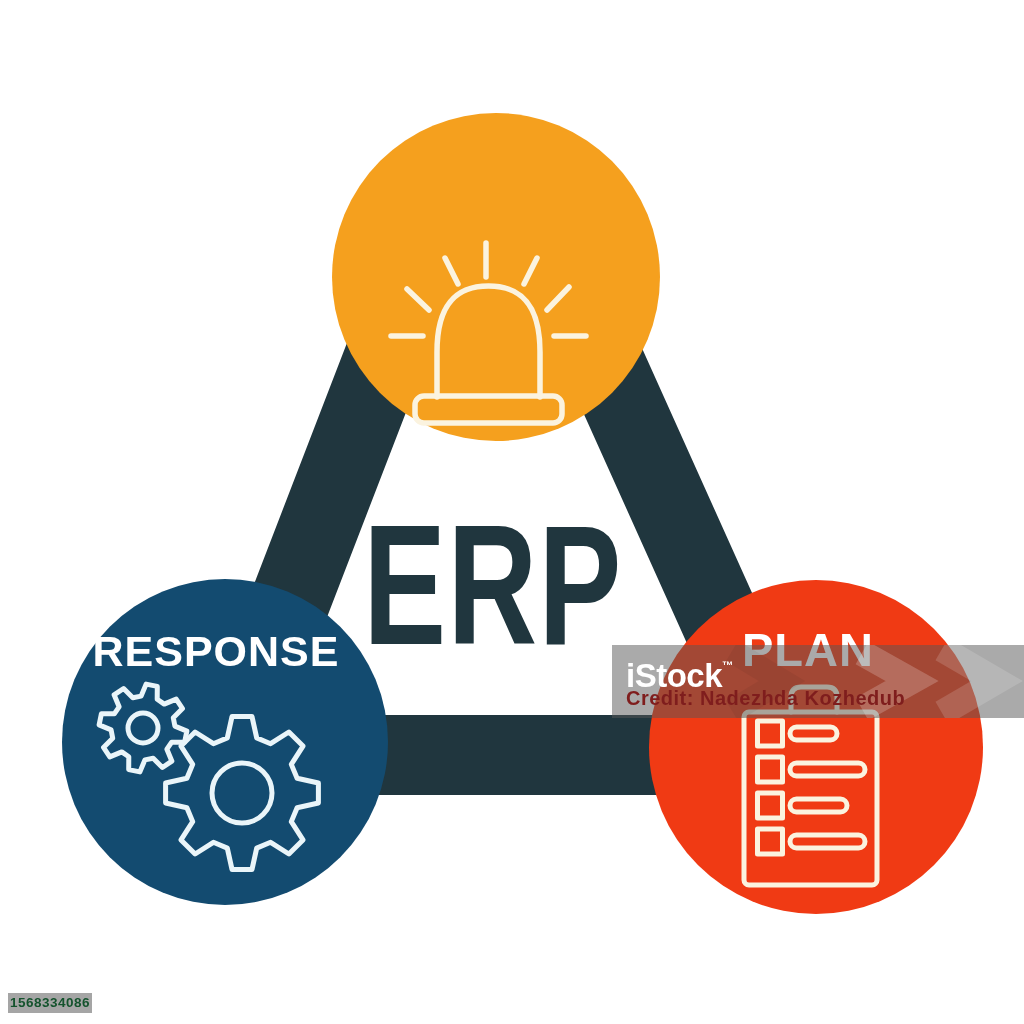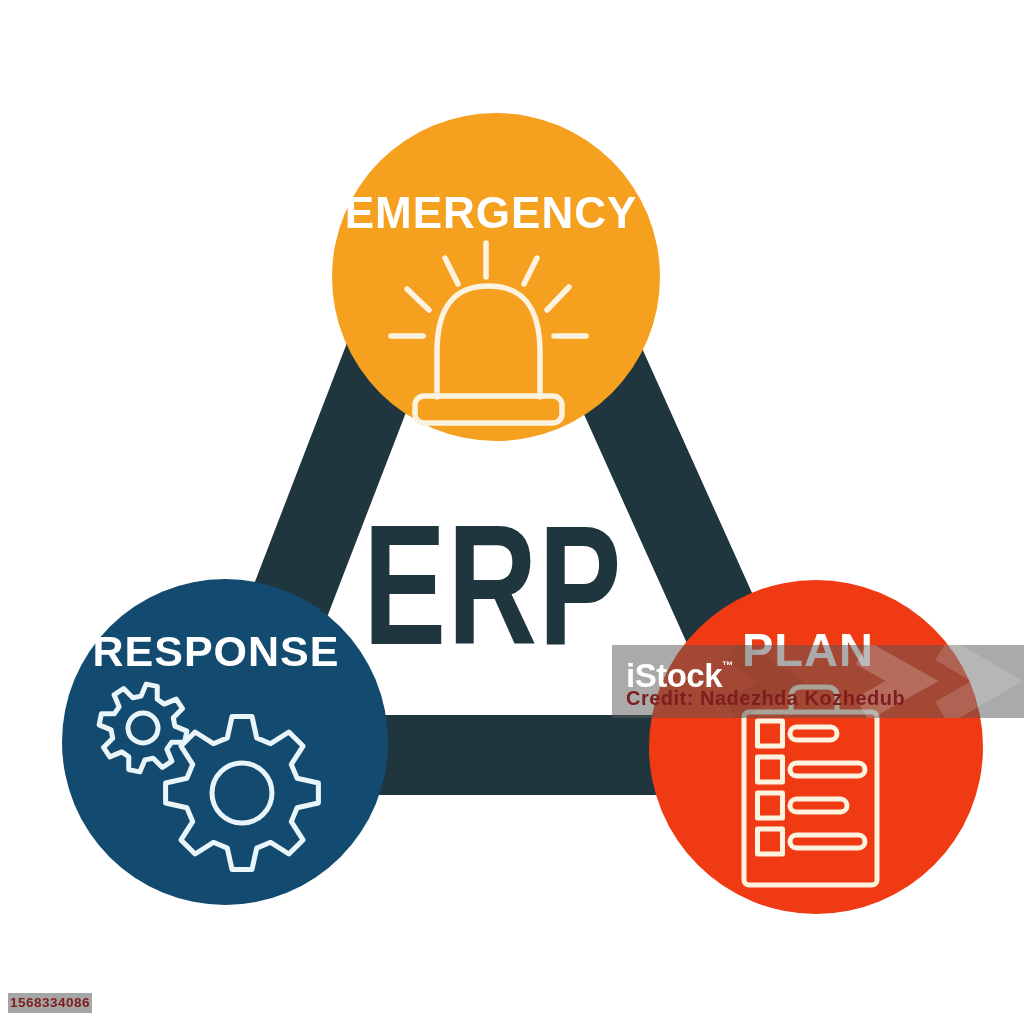--- a/index.html
+++ b/index.html
@@ -16,21 +16,21 @@
        transform:scaleX(.73);white-space:nowrap;}
   .wm-band{position:absolute;left:612px;top:645px;width:470px;height:73px;
            background:rgba(85,85,85,0.5);}
   .wm-pattern{position:absolute;left:0;top:0;width:412px;height:73px;}
   .wm-brand{position:absolute;left:14px;top:2px;font-size:33px;font-weight:700;color:#ffffff;
             letter-spacing:-0.5px;line-height:36px;}
   .wm-brand sup{font-size:11px;vertical-align:18px;letter-spacing:0;}
   .wm-credit{position:absolute;left:14px;top:41px;font-size:20px;font-weight:700;color:#7f1d1d;
              letter-spacing:0.5px;line-height:24px;}
   .wm-id{position:absolute;left:8px;top:993px;width:84px;height:20px;background:#A5A5A5;
-         color:#7f1d1d;font-size:13.5px;font-weight:700;line-height:20px;text-align:center;
+         color:#14532d;font-size:13.5px;font-weight:700;line-height:20px;text-align:center;
          letter-spacing:0.5px;}
 </style>
 </head>
 <body>
 
 <div class="stage">
 
   <svg class="art" viewBox="0 0 1024 1024">
 
     <path d="M563,270 L781,755 L231,755 L418,270" fill="none" stroke="#20363E" stroke-width="80"></path>
@@ -65,21 +65,20 @@
       <rect x="757.5" y="757" width="25" height="25"></rect>
       <rect x="757.5" y="793" width="25" height="25"></rect>
       <rect x="757.5" y="829" width="25" height="25"></rect>
       <rect x="790" y="727" width="47" height="13" rx="6.5"></rect>
       <rect x="790" y="763" width="75" height="13" rx="6.5"></rect>
       <rect x="790" y="799" width="57" height="13" rx="6.5"></rect>
       <rect x="790" y="835" width="75" height="13" rx="6.5"></rect>
     </g>
   </svg>
 
-  <div class="label label-emergency">EMERGENCY</div>
   <div class="label label-response">RESPONSE</div>
   <div class="label label-plan">PLAN</div>
   <div class="erp">ERP</div>
 
   <div class="wm-band">
     <svg class="wm-pattern" viewBox="0 0 412 73">
       <polyline points="120,6 170,36 120,66" fill="none" stroke="rgba(0,0,0,0.05)" stroke-width="24"></polyline>
       <polyline points="250,8 300,36 250,64" fill="none" stroke="rgba(255,255,255,0.20)" stroke-width="26"></polyline>
       <polyline points="330,4 385,36 330,68" fill="none" stroke="rgba(255,255,255,0.15)" stroke-width="26"></polyline>
     </svg>

